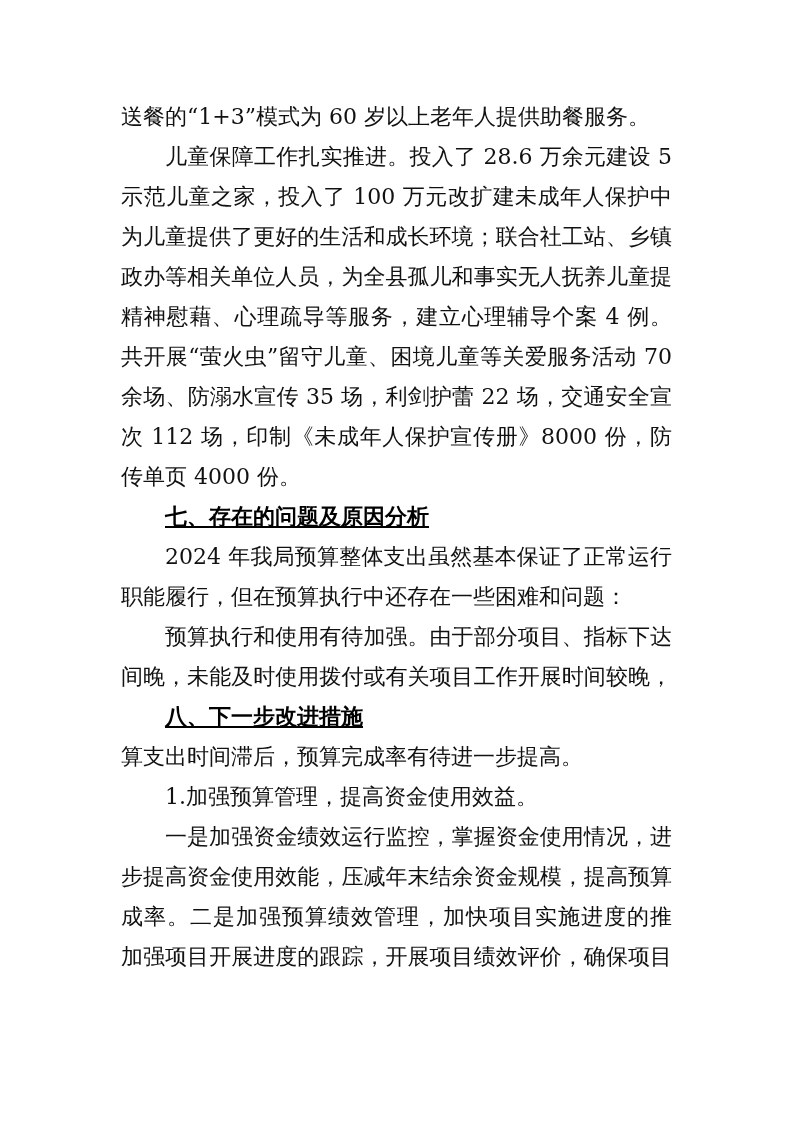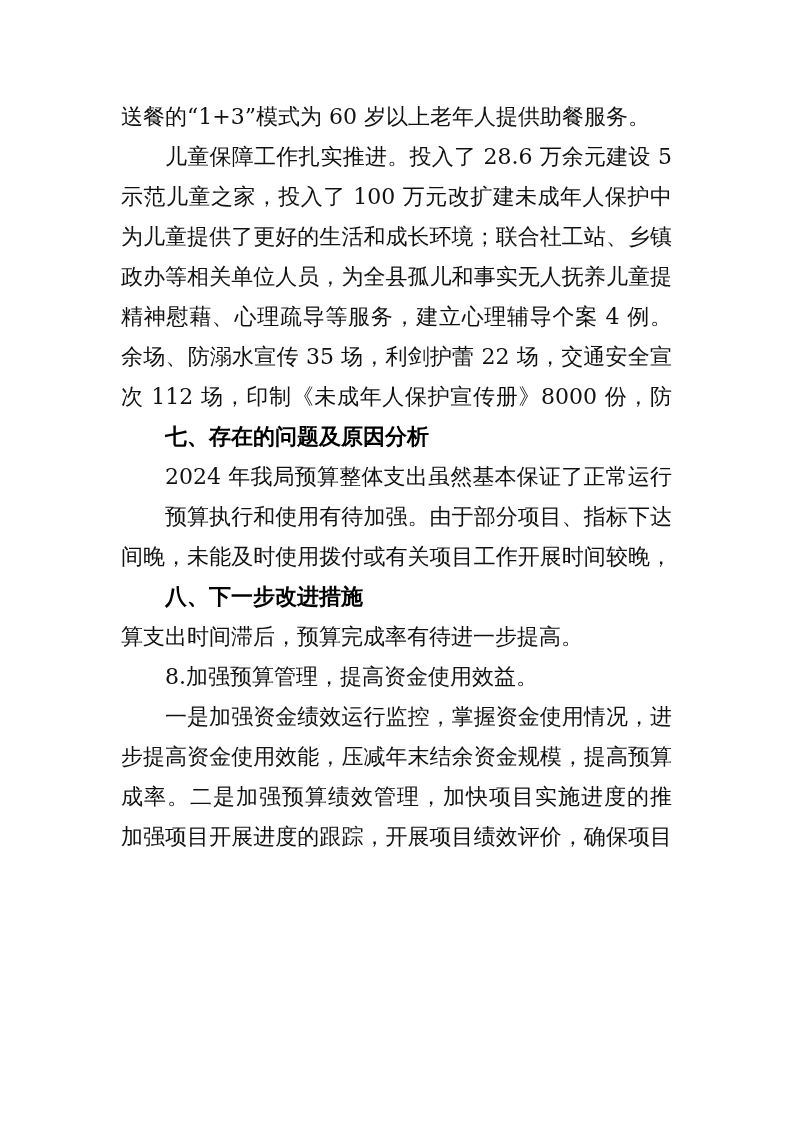--- a/index.html
+++ b/index.html
@@ -34,40 +34,44 @@
     text-align-last: justify;
   }
   .line.indent {
     text-indent: 44px;
   }
   .line.heading {
     font-family: "DejaVu Sans", "Liberation Sans", sans-serif;
     font-weight: bold;
     color: #000000;
     text-align-last: auto;
+    text-decoration: underline;
   }
 </style>
 </head>
 <body>
 
 <div class="page" style="background: rgb(255, 255, 255); border-radius: 11px;">
   <div class="content" id="content">
       <div class="line">送餐的“1+3”模式为 60 岁以上老年人提供助餐服务。</div>
       <div class="line indent justify">儿童保障工作扎实推进。投入了 28.6 万余元建设 5 个</div>
       <div class="line justify">示范儿童之家，投入了 100 万元改扩建未成年人保护中心，</div>
       <div class="line justify">为儿童提供了更好的生活和成长环境；联合社工站、乡镇民</div>
       <div class="line justify">政办等相关单位人员，为全县孤儿和事实无人抚养儿童提供</div>
       <div class="line justify">精神慰藉、心理疏导等服务，建立心理辅导个案 4 例。全年</div>
+      <div class="line justify">共开展“萤火虫”留守儿童、困境儿童等关爱服务活动 70</div>
       <div class="line justify">余场、防溺水宣传 35 场，利剑护蕾 22 场，交通安全宣传 10</div>
       <div class="line justify">次 112 场，印制《未成年人保护宣传册》8000 份，防性侵宣</div>
+      <div class="line">传单页 4000 份。</div>
       <div class="line heading indent">七、存在的问题及原因分析</div>
       <div class="line indent justify">2024 年我局预算整体支出虽然基本保证了正常运行和</div>
+      <div class="line">职能履行，但在预算执行中还存在一些困难和问题：</div>
       <div class="line indent justify">预算执行和使用有待加强。由于部分项目、指标下达时</div>
       <div class="line justify">间晚，未能及时使用拨付或有关项目工作开展时间较晚，结</div>
       <div class="line heading indent">八、下一步改进措施</div>
       <div class="line">算支出时间滞后，预算完成率有待进一步提高。</div>
-      <div class="line indent">8.加强预算管理，提高资金使用效益。</div>
+      <div class="line indent">1.加强预算管理，提高资金使用效益。</div>
       <div class="line indent justify">一是加强资金绩效运行监控，掌握资金使用情况，进一</div>
       <div class="line justify">步提高资金使用效能，压减年末结余资金规模，提高预算完</div>
       <div class="line justify">成率。二是加强预算绩效管理，加快项目实施进度的推进，</div>
       <div class="line justify">加强项目开展进度的跟踪，开展项目绩效评价，确保项目绩</div>
     </div>
 </div>
 
 </body></html>

